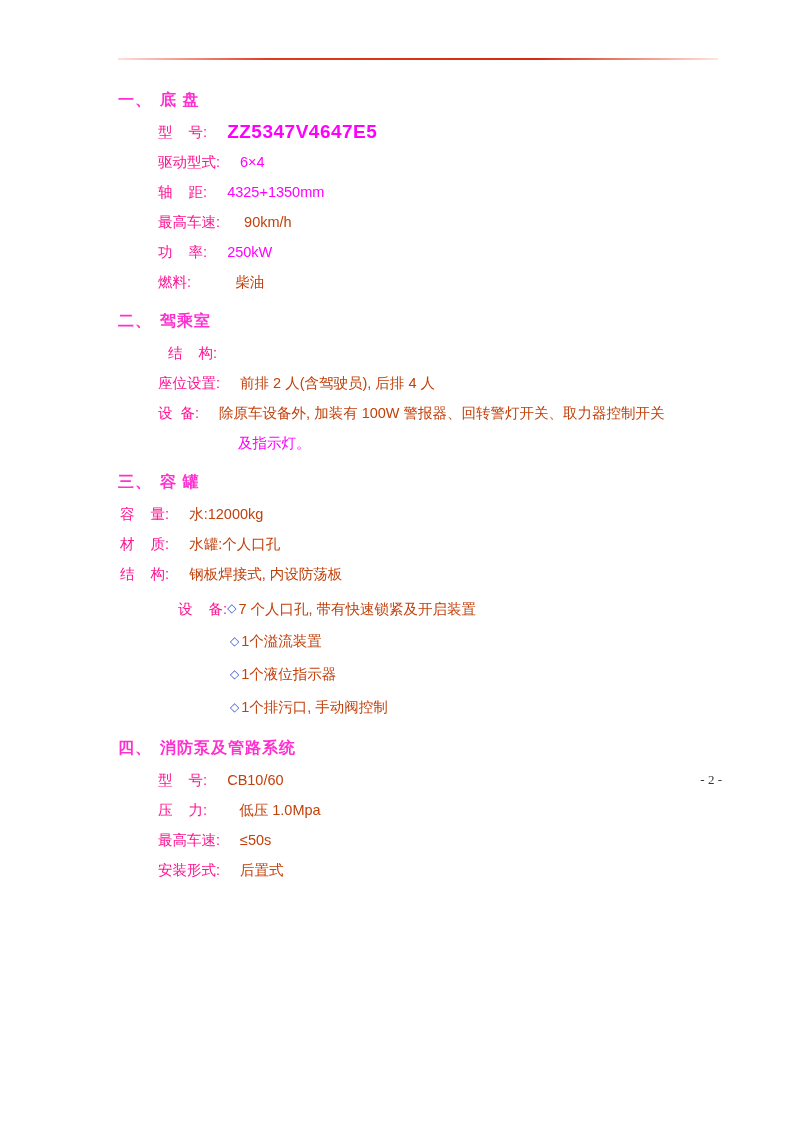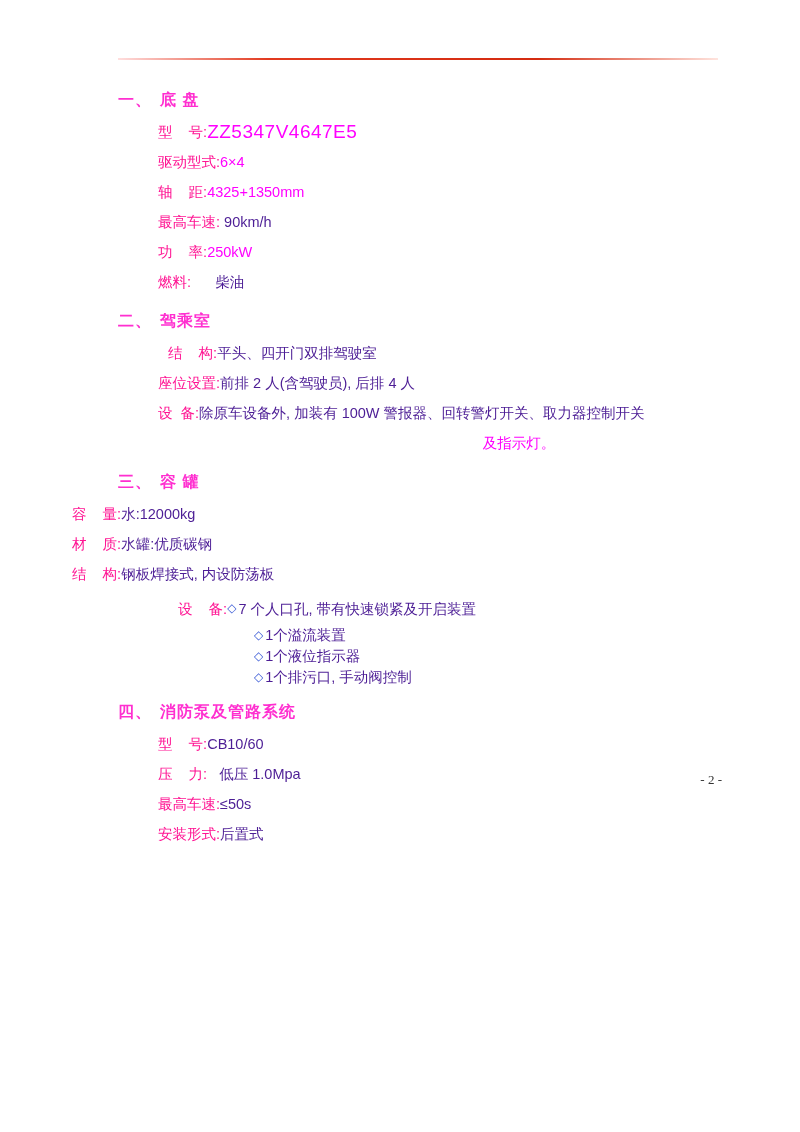--- a/index.html
+++ b/index.html
@@ -50,50 +50,50 @@
   .sec-head .num {
     display: inline-block;
     min-width: 42px;
   }
   .row {
     display: flex;
     align-items: flex-start;
     font-size: 14.5px;
     line-height: 30px;
     padding-left: 118px;
+    gap: 20px;
   }
   .lbl {
     color: #ff1493;
     white-space: pre;
     flex: 0 0 auto;
   }
   .val {
     color: #ff00ff;
     white-space: pre-wrap;
     text-align: center;
   }
   .model-val {
     color: #ff00ff;
     font-size: 19px;
-    font-weight: normal;
+    font-weight: bold;
     letter-spacing: 0.5px;
     text-align: center;
   }
   .black {
-    color: #4c1d95;
+    color: #c2410c;
   }
   .row.indent-1 { padding-left: 158px; }
   .row.indent-2 { padding-left: 168px; }
-  .row.indent-3 { padding-left: 72px; }
+  .row.indent-3 { padding-left: 120px; }
   .cont {
     padding-left: 238px;
     font-size: 14.5px;
     line-height: 30px;
     color: #ff00ff;
-    text-align: center;
   }
   .bullet-line {
     display: flex;
     align-items: flex-start;
     font-size: 14.5px;
     line-height: 32px;
     padding-left: 178px;
   }
   .bullet-line .lbl {
     color: #ff1493;
@@ -102,23 +102,22 @@
   .diamond {
     color: #3b5bd6;
     font-size: 12px;
     padding-right: 2px;
     position: relative;
     top: -1px;
   }
   .bullet-sub {
     padding-left: 230px;
     font-size: 14.5px;
-    line-height: 20px;
-    color: #ff00ff;
-    margin-left: 24px;
+    line-height: 32px;
+    color: #ff00ff;
   }
   .page-num {
     position: absolute;
     right: 78px;
     bottom: 44px;
     font-size: 13px;
     color: #333333;
     font-family: "Liberation Serif", serif;
   }
   .spacer-sm { height: 4px; }
@@ -161,21 +160,20 @@
           <span class="val black">      柴油</span>
       </div>
     </div>
 
     <div class="section">
       <div class="sec-head">
         <span class="num">二、</span><span>驾乘室</span>
       </div>
       <div class="row indent-2">
         <span class="lbl">结    构:</span>
-          <span class="val black">平头、四开门双排驾驶室</span>
       </div>
       <div class="row indent-1">
         <span class="lbl">座位设置:</span>
           <span class="val black">前排 2 人(含驾驶员), 后排 4 人</span>
       </div>
       <div class="row indent-1">
         <span class="lbl">设  备:</span>
           <span class="val black">除原车设备外, 加装有 100W 警报器、回转警灯开关、取力器控制开关</span>
       </div>
       <div class="cont">及指示灯。</div>
@@ -184,21 +182,21 @@
     <div class="section">
       <div class="sec-head">
         <span class="num">三、</span><span>容  罐</span>
       </div>
       <div class="row indent-3">
         <span class="lbl">容    量:</span>
           <span class="val black">水:12000kg</span>
       </div>
       <div class="row indent-3">
         <span class="lbl">材    质:</span>
-          <span class="val black">水罐:优质碳钢</span>
+          <span class="val black">水罐:个人口孔</span>
       </div>
       <div class="row indent-3">
         <span class="lbl">结    构:</span>
           <span class="val black">钢板焊接式, 内设防荡板</span>
       </div>
       <div class="spacer-sm"></div>
       <div class="bullet-line">
         <span class="lbl">设    备:</span>
           <span class="diamond">◇</span>
           <span class="val black">7 个人口孔, 带有快速锁紧及开启装置</span>

